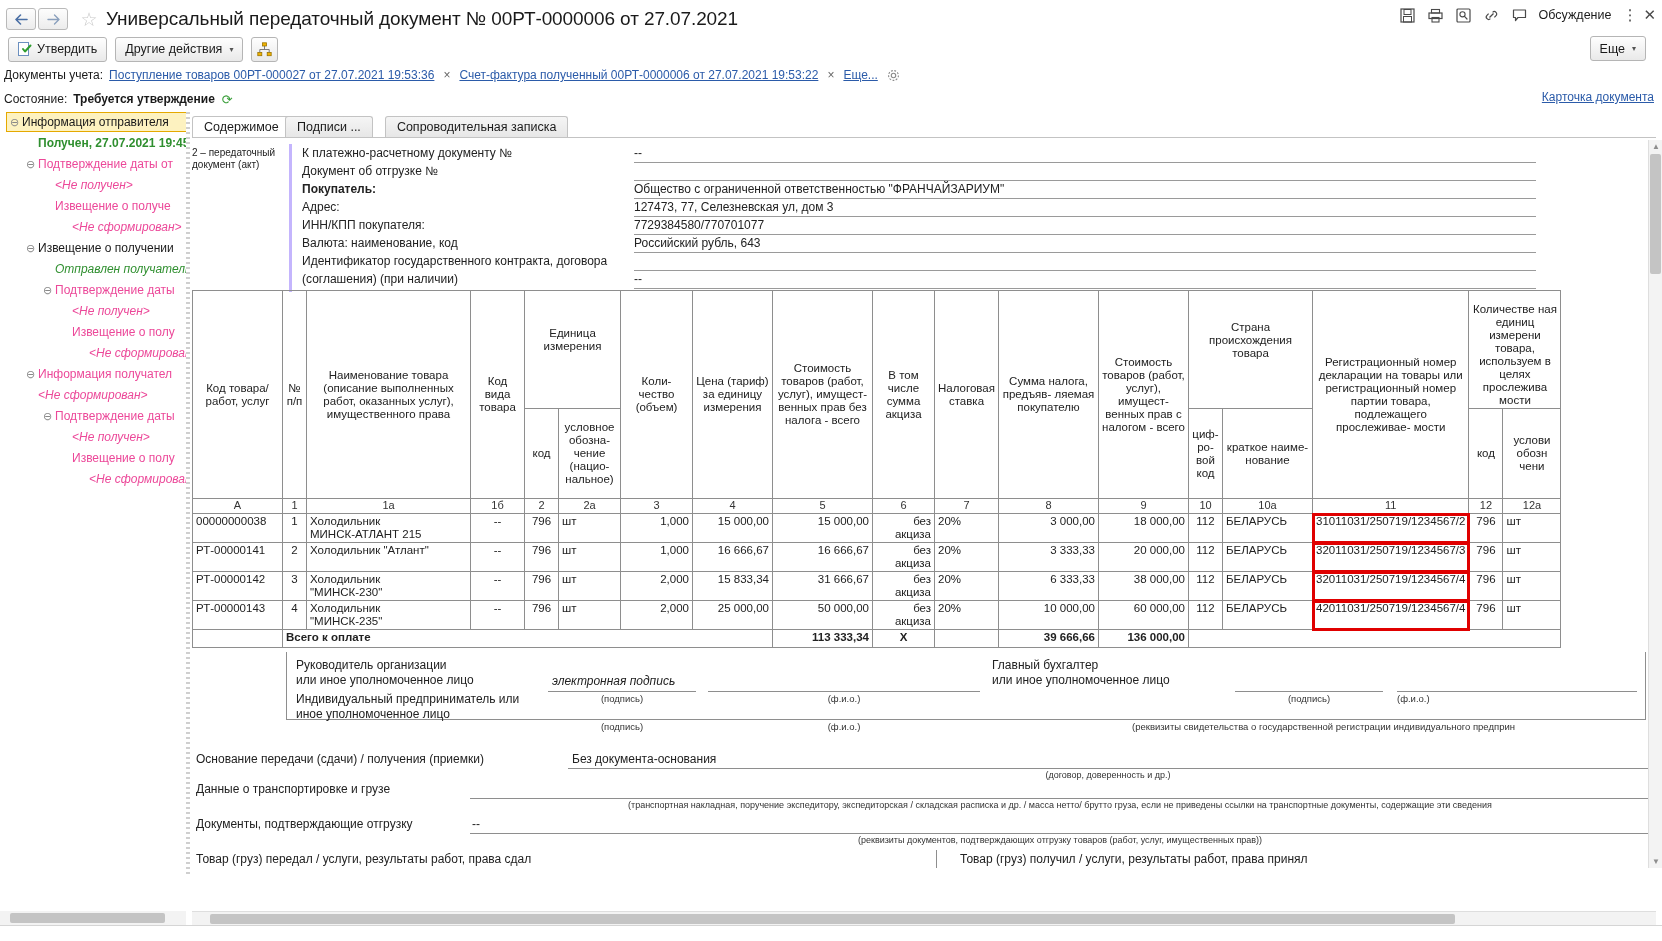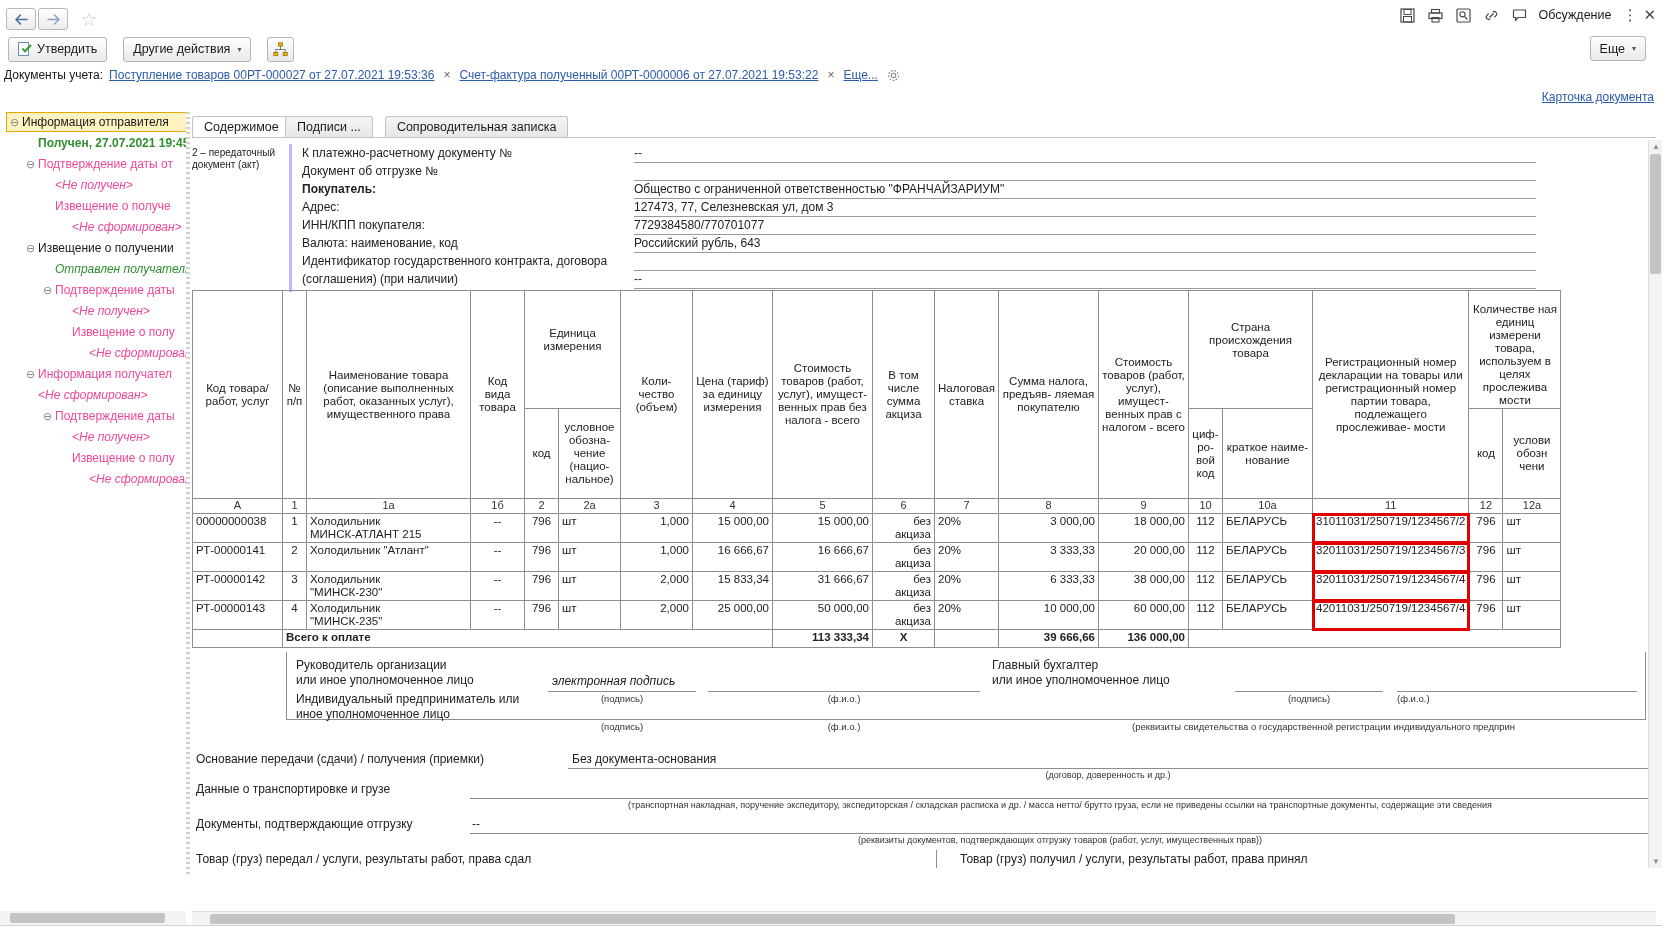--- a/index.html
+++ b/index.html
@@ -30,21 +30,21 @@
   .doctitle { font-size:19px; color:#1a1a1a; white-space:nowrap; letter-spacing:-0.1px; }
 
   .tb-right { position:absolute; right:6px; top:6px; display:flex; align-items:center; gap:11px; }
   .tbicon { width:17px; height:17px; color:#4a4a4a; display:flex;align-items:center;justify-content:center; cursor:pointer; }
   .tbicon svg { display:block; }
   .tb-label { font-size:12.5px; color:#1a1a1a; cursor:pointer; }
   .kebab { font-size:15px; color:#4a4a4a; letter-spacing:0; line-height:10px; cursor:pointer; width:10px; text-align:center;}
   .xclose { font-size:15px; color:#4a4a4a; cursor:pointer; }
 
   
-  .cmdbar { position:absolute; left:0; top:32px; width:1662px; height:34px; display:flex; align-items:center; padding-left:8px;gap:8px; }
+  .cmdbar { position:absolute; left:0; top:32px; width:1662px; height:34px; display:flex; align-items:center; padding-left:8px; }
   .btn {
     height:25px; border:1px solid #b5b5b5; border-radius:3px;
     background:linear-gradient(#fefefe,#e9e9e9);
     display:inline-flex; align-items:center; gap:5px;
     padding:0 9px; font-size:12.5px; color:#1a1a1a; cursor:pointer; margin-right:8px;
   }
   .btn .caret { font-size:8px; color:#555; margin-left:2px;}
   .iconbtn { width:27px; height:25px; padding:0; justify-content:center; }
   .btn-more { position:absolute; right:8px; top:4px; }
   .greenicon { width:14px;height:14px; }
@@ -157,20 +157,21 @@
       <svg width="13" height="11" viewBox="0 0 13 11">
           <path d="M5.5 1 L1 5.5 L5.5 10 M1 5.5 H12" stroke="#4a6fa5" stroke-width="1.6" fill="none" stroke-linecap="round" stroke-linejoin="round"></path>
         </svg>
     </div>
     <div class="navbtn">
       <svg width="13" height="11" viewBox="0 0 13 11">
           <path d="M7.5 1 L12 5.5 L7.5 10 M12 5.5 H1" stroke="#8aa0bd" stroke-width="1.4" fill="none" stroke-linecap="round" stroke-linejoin="round"></path>
         </svg>
     </div>
     <div class="star">☆</div>
+    <div class="doctitle">Универсальный передаточный документ № 00РТ-0000006 от 27.07.2021</div>
 
     <div class="tb-right">
       <span class="tbicon">
         <svg width="15" height="15" viewBox="0 0 15 15">
             <rect x="1" y="1" width="13" height="13" fill="none" stroke="#4a4a4a" stroke-width="1.2"></rect>
             <rect x="4" y="1.5" width="7" height="5" fill="none" stroke="#4a4a4a" stroke-width="1"></rect>
             <rect x="3.5" y="8.5" width="8" height="5.5" fill="none" stroke="#4a4a4a" stroke-width="1"></rect>
           </svg>
       </span>
       <span class="tbicon">
@@ -239,20 +240,25 @@
     <span class="xsep">×</span>
     <span class="lnk">Еще...</span>
     <span class="gear">
       <svg width="13" height="13" viewBox="0 0 14 14">
           <circle cx="7" cy="7" r="2.4" fill="none" stroke="#8a8a8a" stroke-width="1.2"></circle>
           <circle cx="7" cy="7" r="5.3" fill="none" stroke="#8a8a8a" stroke-width="1.2" stroke-dasharray="2 1.6"></circle>
         </svg>
     </span>
   </div>
 
+  <div class="stateline">
+    <span class="lbl">Состояние:</span>
+    <span class="val">Требуется утверждение</span>
+    <span class="refresh">⟳</span>
+  </div>
   <div class="cardlink">Карточка документа</div>
 
   <div class="tree">
     <div class="tree-scroll" id="tree-scroll">
         <div class="tnode sel" style="position: absolute; top: 0px; left: 6px; width: 186px;">
           <span class="exp">⊖</span>
           <span class="txt">Информация отправителя</span>
         </div>
         <div class="tnode" style="position: absolute; top: 21px; left: 23px; width: 169px;">
           <span class="exp"></span>

